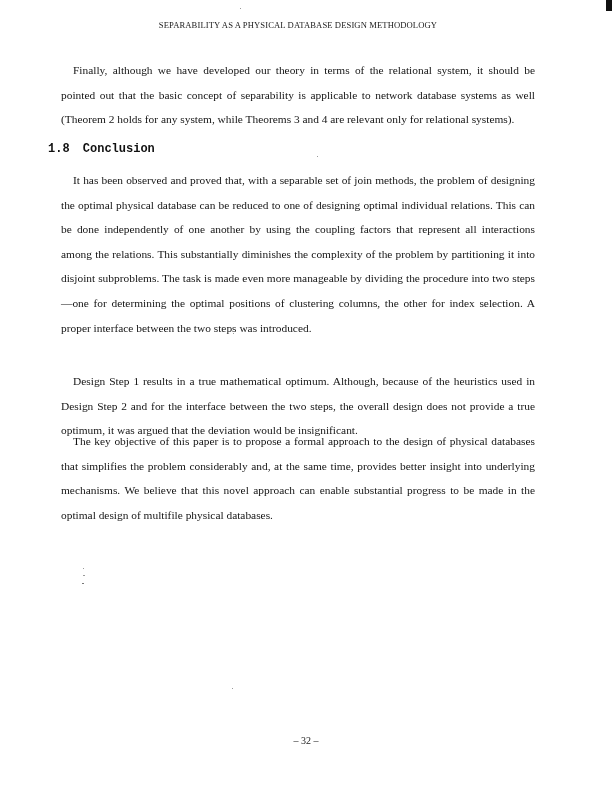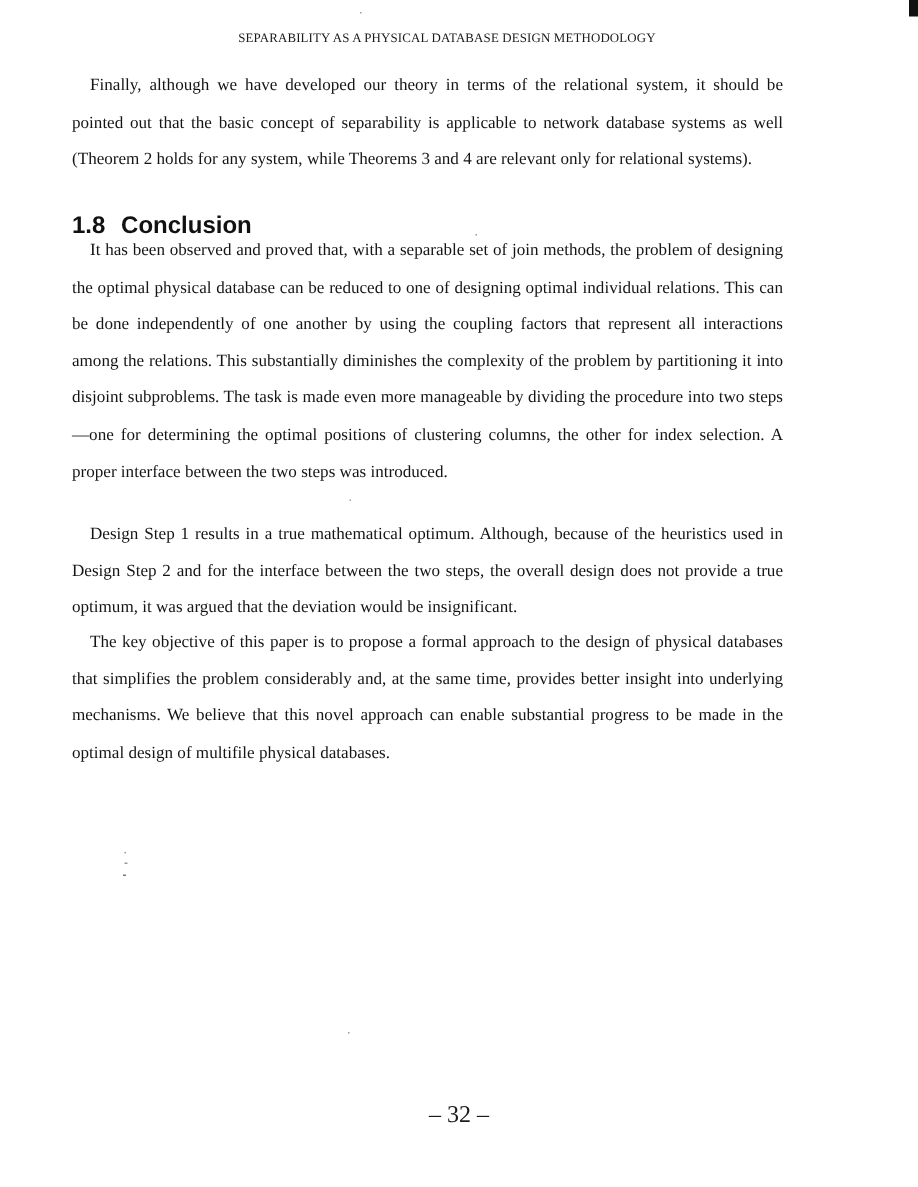--- a/index.html
+++ b/index.html
@@ -27,51 +27,51 @@
     }
     .corner-mark {
       position: absolute;
       top: 0;
       right: 0;
       width: 6px;
       height: 11px;
       background: #111;
     }
     .para {
-      margin: 0;
+      margin: 13px;
       font-size: 11.4px;
       line-height: 24.6px;
       text-align: justify;
       text-indent: 12px;
       color: #141414;
     }
     .p1 { position: absolute; top: 45px; left: 48px; width: 474px; }
     .heading {
       position: absolute;
       top: 142px;
       left: 48px;
       margin: 0;
-      font-family: Liberation Sans, sans-serif;
+      font-family: Liberation Mono, monospace;
       font-weight: bold;
-      font-size: 16px;
+      font-size: 12px;
       color: #111;
       word-spacing: 1px;
       text-align: right;
     }
     .heading .num { margin-right: 5px; }
     .p2 { position: absolute; top: 155px; left: 48px; width: 474px; }
-    .p3 { position: absolute; top: 344px; left: 48px; width: 474px; }
+    .p3 { position: absolute; top: 356px; left: 48px; width: 474px; }
     .p4 { position: absolute; top: 416px; left: 48px; width: 474px; }
     .page-number {
       position: absolute;
       top: 735px;
       left: 0;
       width: 612px;
       text-align: center;
-      font-size: 16px;
+      font-size: 10px;
       color: #1a1a1a;
     }
     .speck {
       position: absolute;
       background: #9a9a9a;
       width: 1px;
       height: 1px;
     }
   </style>
 </head>

